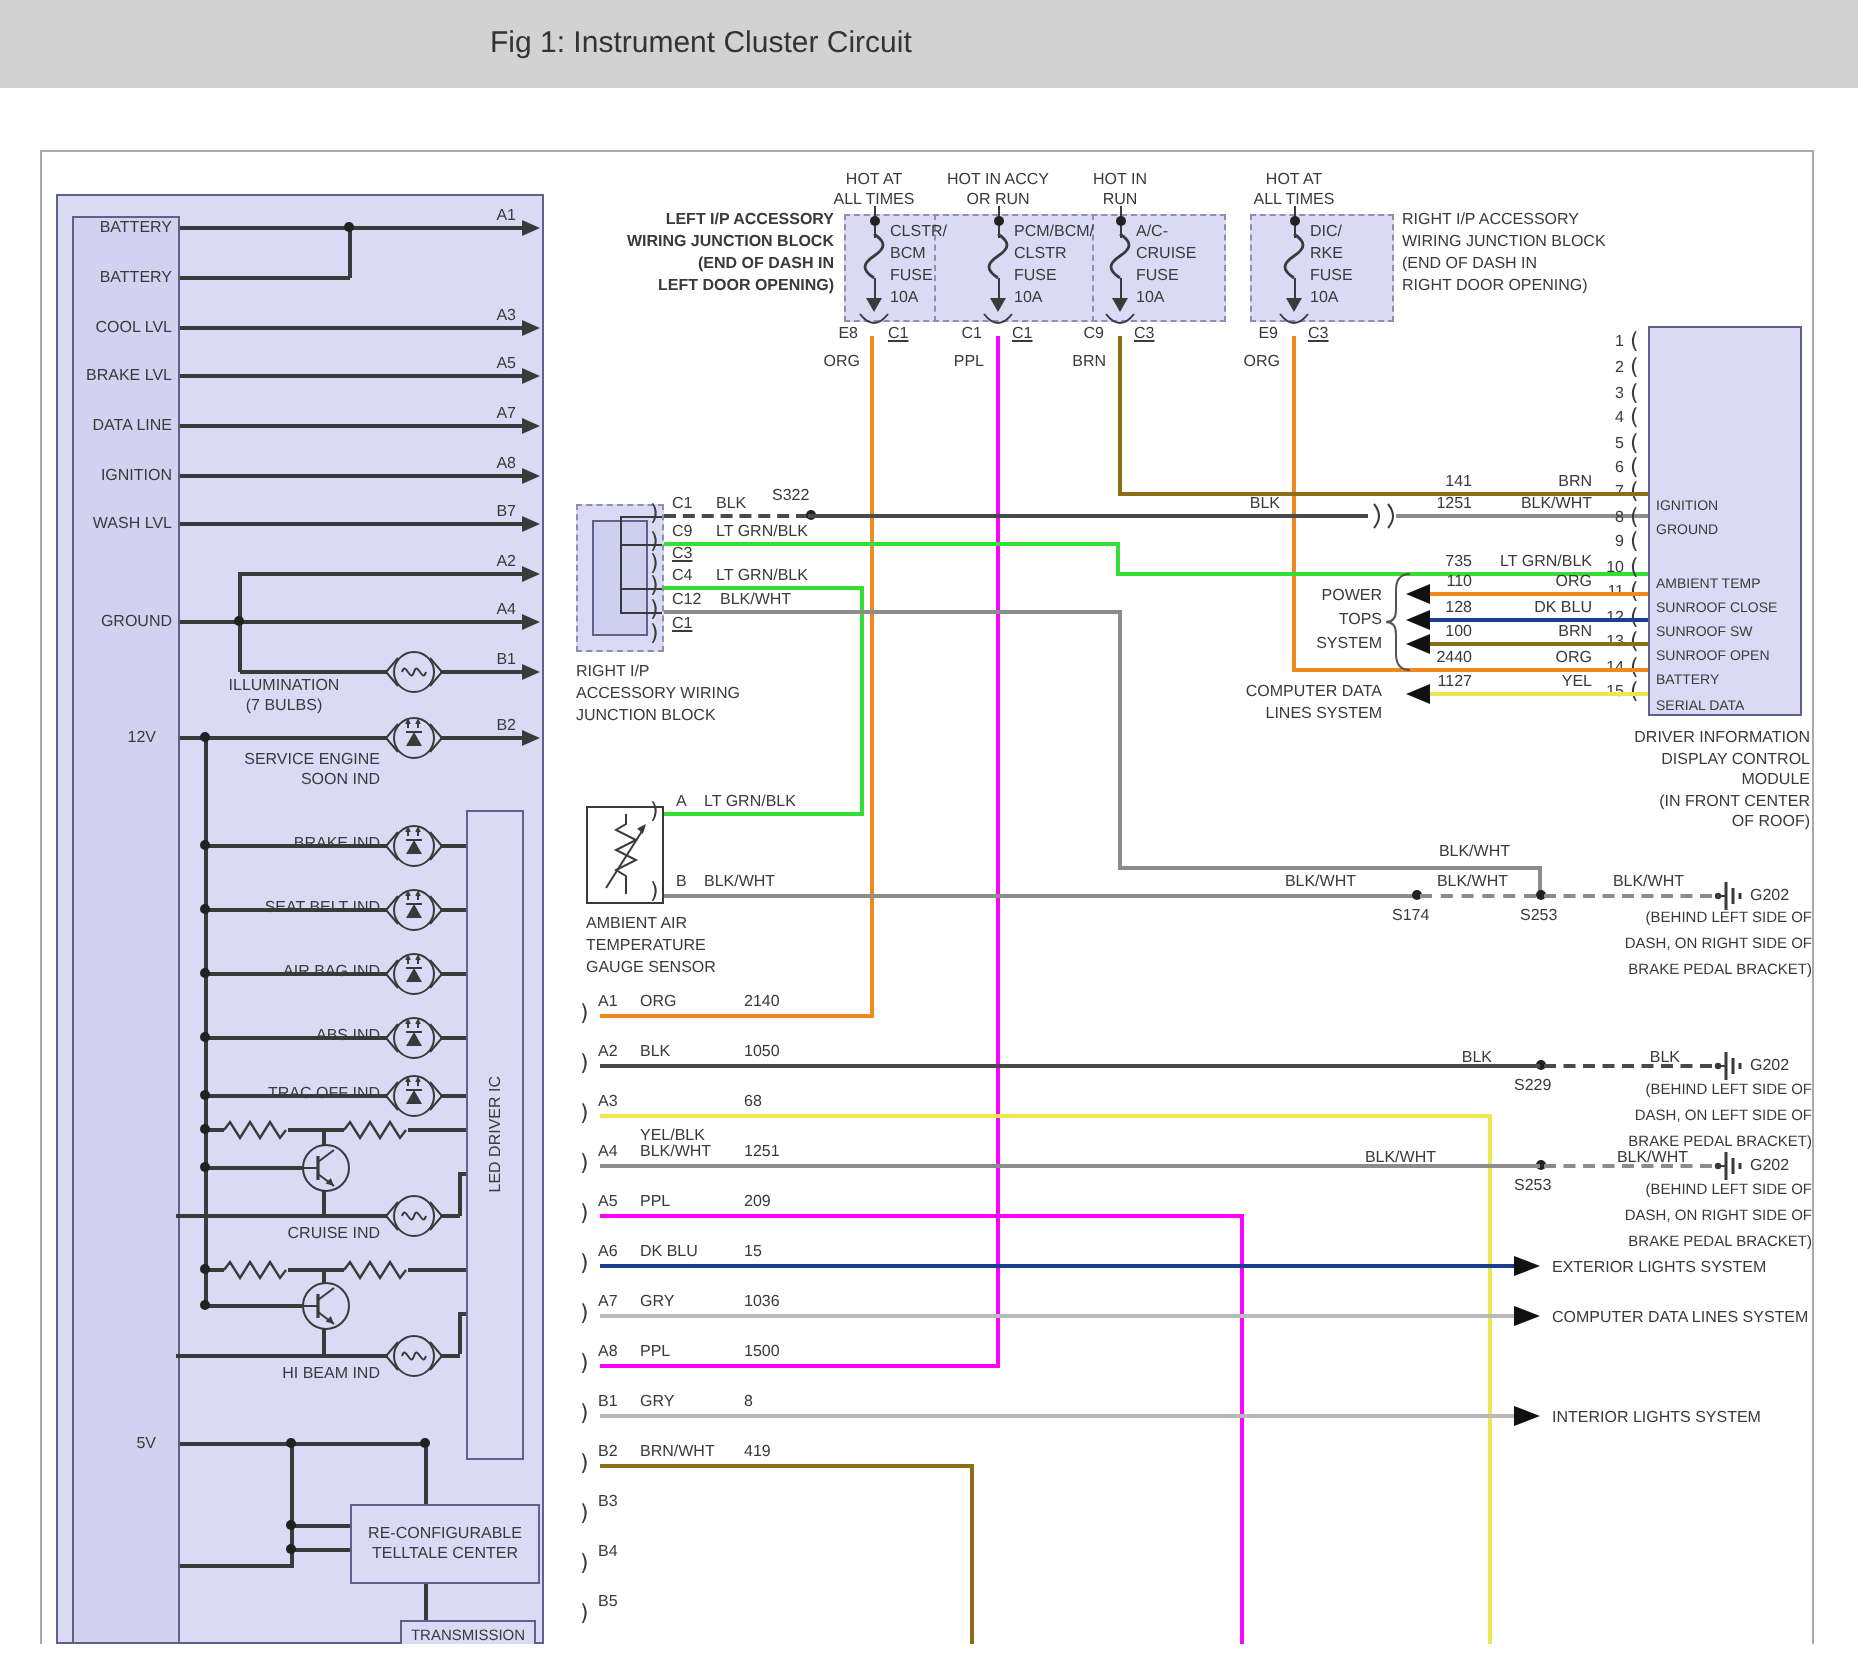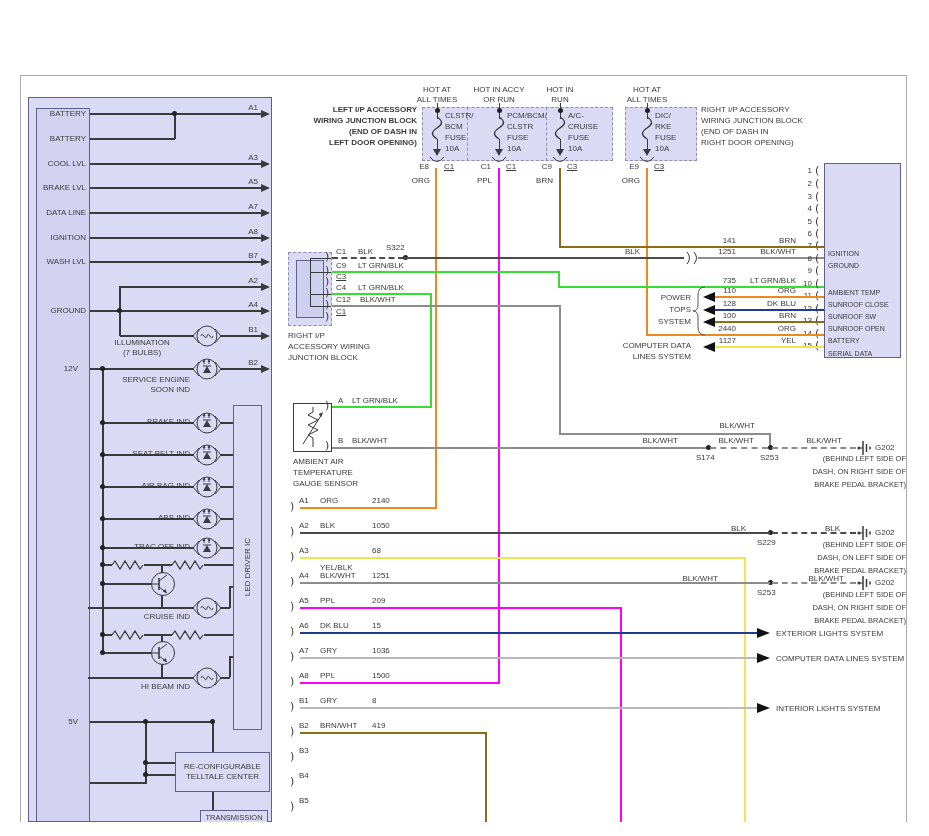--- a/index.html
+++ b/index.html
@@ -26,20 +26,23 @@
   .vtext{writing-mode:vertical-rl;transform:rotate(180deg);font-size:8px;color:#3a3a3a;}
   #titlebar{position:absolute;left:0;top:0;width:929px;height:44px;background:#d2d2d2;}
   #title{position:absolute;left:245px;top:13px;font-size:15px;color:#333;}
   .frame{position:absolute;background:#a9a9a9;}
 </style>
 </head>
 <body>
 
 <div id="canvas">
 
+  <div id="titlebar">
+    <span id="title">Fig 1: Instrument Cluster Circuit</span>
+  </div>
 
   <div class="frame" style="left:20px;top:75px;width:887px;height:1px;"></div>
   <div class="frame" style="left:20px;top:75px;width:1px;height:747px;"></div>
   <div class="frame" style="left:906px;top:75px;width:1px;height:747px;"></div>
 
   <div class="box" style="left:28px;top:97px;width:244px;height:725px;"></div>
   <div class="box" style="left:36px;top:108px;width:54px;height:714px;background:#d2d2f0;"></div>
 
   <span class="lb r" style="left:38px;top:109px;width:48px;">BATTERY</span>
   <span class="lb r" style="left:38px;top:134px;width:48px;">BATTERY</span>
@@ -486,20 +489,25 @@
   <span class="arc" style="left:815px;top:340px;">(</span>
 
   <span class="lb f7" style="left:828px;top:249px;">IGNITION</span>
   <span class="lb f7" style="left:828px;top:261px;">GROUND</span>
   <span class="lb f7" style="left:828px;top:288px;">AMBIENT TEMP</span>
   <span class="lb f7" style="left:828px;top:300px;">SUNROOF CLOSE</span>
   <span class="lb f7" style="left:828px;top:312px;">SUNROOF SW</span>
   <span class="lb f7" style="left:828px;top:324px;">SUNROOF OPEN</span>
   <span class="lb f7" style="left:828px;top:336px;">BATTERY</span>
   <span class="lb f7" style="left:828px;top:349px;">SERIAL DATA</span>
+  <span class="lb r" style="left:755px;top:364px;width:150px;line-height:10.5px;">DRIVER INFORMATION
+DISPLAY CONTROL
+MODULE
+(IN FRONT CENTER
+OF ROOF)</span>
 
   <div class="hw" style="left: 560px; top: 246px; width: 264px; background: rgb(138, 109, 21);"></div>
   <span class="lb r" style="left:688px;top:236px;width:48px;">141</span>
   <span class="lb r" style="left:744px;top:236px;width:52px;">BRN</span>
   <span class="lb r" style="left:598px;top:247px;width:42px;">BLK</span>
   <span class="lb r" style="left:688px;top:247px;width:48px;">1251</span>
   <span class="lb r" style="left:744px;top:247px;width:52px;">BLK/WHT</span>
   <span class="lb r" style="left:688px;top:276px;width:48px;">735</span>
   <span class="lb r" style="left:734px;top:276px;width:62px;">LT GRN/BLK</span>
   <div class="hw" style="left: 715px; top: 296px; width: 109px; background: rgb(240, 137, 29);"></div>

